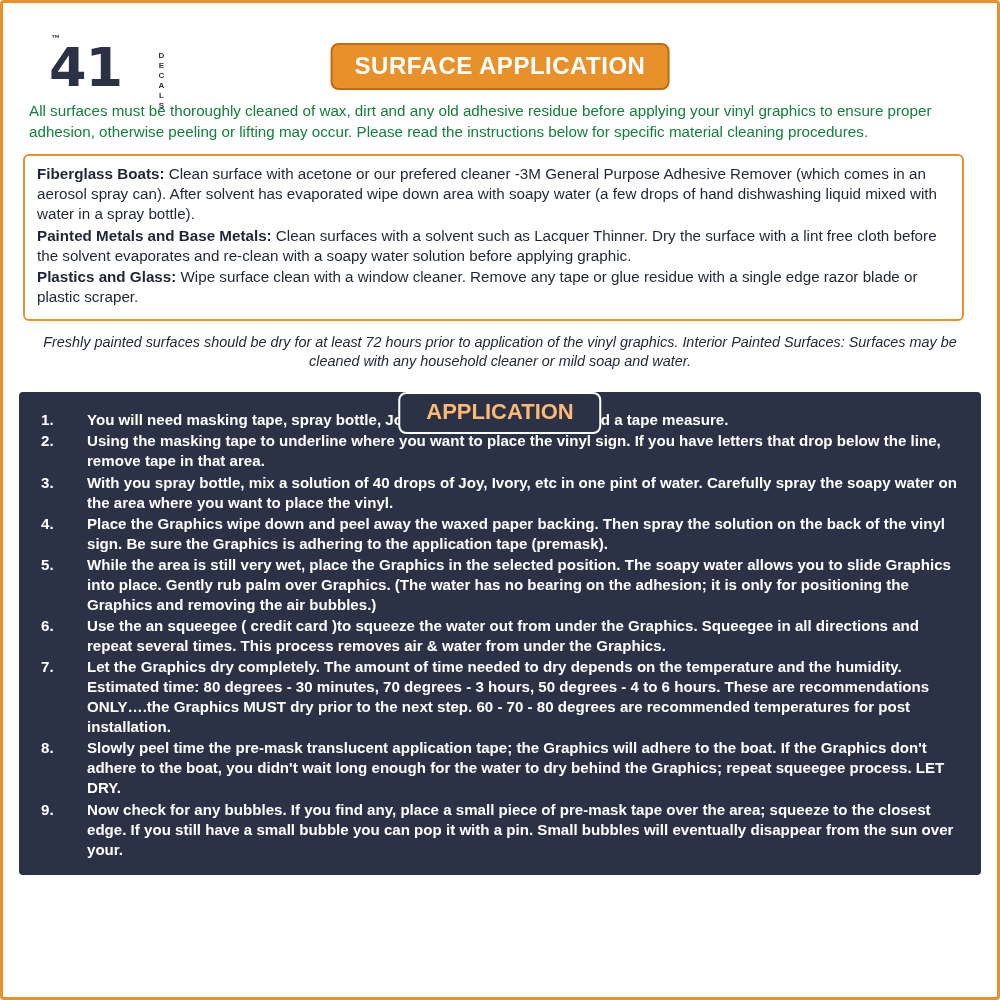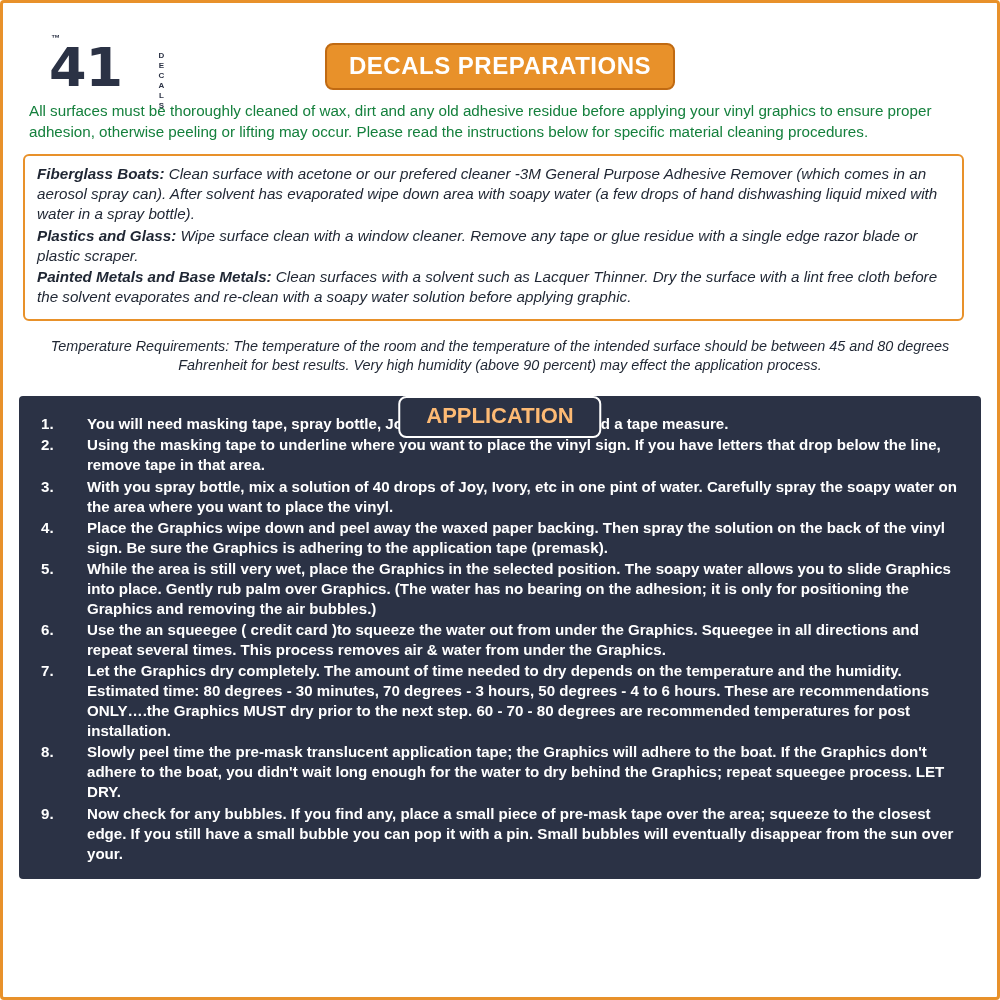--- a/index.html
+++ b/index.html
@@ -92,21 +92,20 @@
     line-height: 1.35;
     color: #15803d;
   }
 
   
   .materials-box {
     margin: 12px 17px 0 4px;
     border: 2px solid #e8912a;
     border-radius: 6px;
     padding: 8px 12px 10px 12px;
-    font-style: italic;
   }
   .materials-box p {
     margin: 0 0 1px 0;
     font-size: 15.2px;
     line-height: 1.33;
   }
   .materials-box b {
     font-weight: bold;
   }
 
@@ -170,38 +169,38 @@
 <body>
 
 <div class="page">
 
   <div class="header">
     <div class="logo">
       <span class="logo-tm">™</span>
       <span class="logo-text">41</span>
       <span class="logo-decals">DECALS</span>
     </div>
-    <div class="title-banner">DECALS PREPARATIONS</div>
+    <div class="title-banner">SURFACE APPLICATION</div>
   </div>
 
   <div class="intro">All surfaces must be thoroughly cleaned of wax, dirt and any old adhesive residue before applying your vinyl graphics to ensure proper adhesion, otherwise peeling or lifting may occur. Please read the instructions below for specific material cleaning procedures.</div>
 
   <div class="materials-box">
     <p>
       <b>Fiberglass Boats:</b><span> Clean surface with acetone or our prefered cleaner -3M General Purpose Adhesive Remover (which comes in an aerosol spray can). After solvent has evaporated wipe down area with soapy water (a few drops of hand dishwashing liquid mixed with water in a spray bottle).</span>
     </p>
     <p>
+      <b>Painted Metals and Base Metals:</b><span> Clean surfaces with a solvent such as Lacquer Thinner. Dry the surface with a lint free cloth before the solvent evaporates and re-clean with a soapy water solution before applying graphic.</span>
+    </p>
+    <p>
       <b>Plastics and Glass:</b><span> Wipe surface clean with a window cleaner. Remove any tape or glue residue with a single edge razor blade or plastic scraper.</span>
     </p>
-    <p>
-      <b>Painted Metals and Base Metals:</b><span> Clean surfaces with a solvent such as Lacquer Thinner. Dry the surface with a lint free cloth before the solvent evaporates and re-clean with a soapy water solution before applying graphic.</span>
-    </p>
   </div>
 
-  <div class="note second">Temperature Requirements: The temperature of the room and the temperature of the intended surface should be between 45 and 80 degrees Fahrenheit for best results. Very high humidity (above 90 percent) may effect the application process.</div>
+  <div class="note">Freshly painted surfaces should be dry for at least 72 hours prior to application of the vinyl graphics. Interior Painted Surfaces: Surfaces may be cleaned with any household cleaner or mild soap and water.</div>
 
   <div class="app-wrap">
     <div class="app-banner">APPLICATION</div>
     <div class="app-panel">
 
       <div class="step">
         <span class="step-num">1.</span>
         <span class="step-text">You will need masking tape, spray bottle, Joy or dish washing liquid, and a tape measure.</span>
       </div>
       <div class="step">

